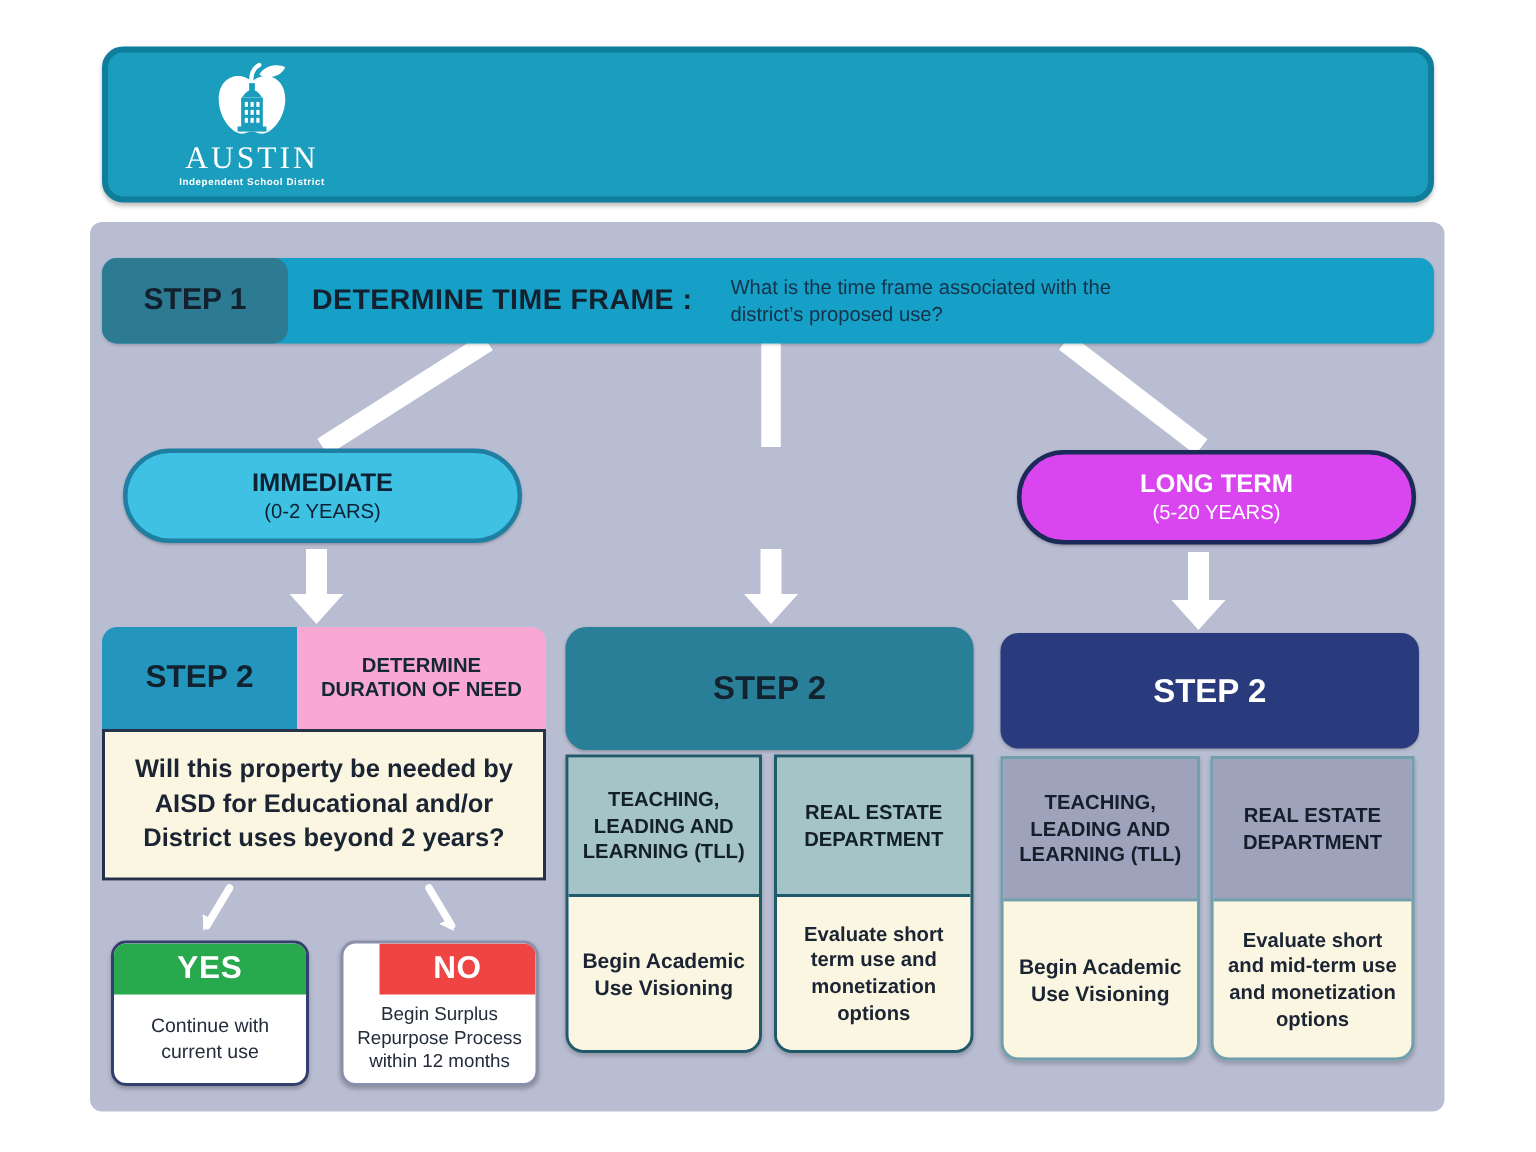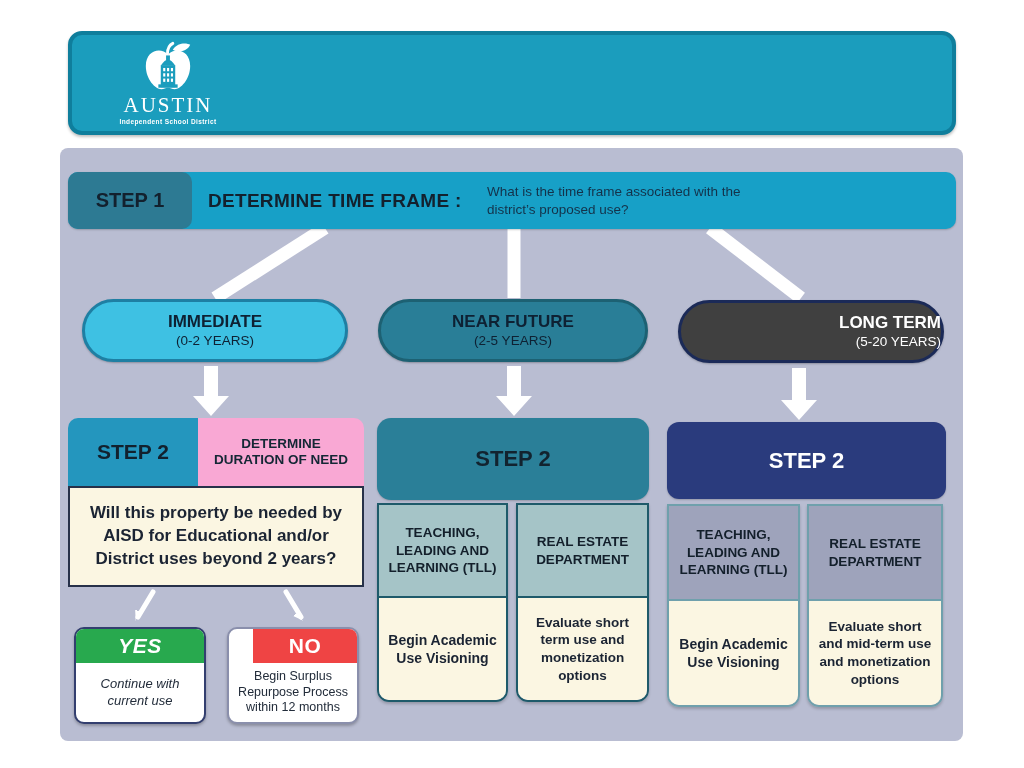--- a/index.html
+++ b/index.html
@@ -38,35 +38,35 @@
     font-size: 19px; font-weight: 700; color: #13212E; letter-spacing: 0.3px; }
   .step1-question { position: absolute; left: 419px; top: 11px; width: 290px; font-size: 13.5px; color: #14324A; line-height: 1.3; }
 
   
   .pill { height: 63px; border-radius: 32px; display: flex; flex-direction: column; align-items: center; justify-content: center;
     box-shadow: 0 1px 2px rgba(0,0,0,0.25); }
   .pill-title { font-size: 17px; font-weight: 800; line-height: 1.2; }
   .pill-sub { font-size: 13.5px; line-height: 1.2; }
   .pill-immediate { left: 82px; top: 299px; width: 266px; background: #3EC1E3; border: 3px solid #1E7FA3; color: #0E2133; }
   .pill-near { left: 378px; top: 299px; width: 270px; background: #297E97; border: 3px solid #1D6173; color: #0E2133; }
-  .pill-long { left: 678px; top: 300px; width: 266px; background: #404040; border: 3px solid #1B2A58; color: #ffffff; align-items: flex-end; }
+  .pill-long { left: 678px; top: 300px; width: 266px; background: #d946ef; border: 3px solid #1B2A58; color: #ffffff; }
 
   
   .left-header { left: 68px; top: 418px; width: 296px; height: 68px; display: flex; }
   .left-header .lh-step { width: 130px; background: #2496BE; border-radius: 10px 0 0 0;
     display: flex; align-items: center; justify-content: center; font-size: 21px; font-weight: 800; color: #12212E; }
   .left-header .lh-sub { flex: 1; background: #f9a8d4; border-radius: 0 10px 0 0;
     display: flex; align-items: center; justify-content: center; text-align: center;
     font-size: 13.5px; font-weight: 800; color: #142735; line-height: 1.2; padding: 2px 14px; }
   .question-box { left: 68px; top: 486px; width: 296px; height: 101px; background: #FBF6E2; border: 2px solid #273149;
     display: flex; align-items: center; justify-content: center; text-align: center;
     font-size: 17px; font-weight: 800; color: #1B2433; line-height: 1.35; padding: 4px 8px; }
   .answer-box { width: 132px; height: 97px; background: #ffffff; border-radius: 10px; overflow: hidden;
     display: flex; flex-direction: column; box-shadow: 0 2px 3px rgba(0,0,0,0.25); }
-  .answer-yes { left: 74px; top: 627px; border: 2px solid #333F6F; font-style: italic; }
+  .answer-yes { left: 74px; top: 627px; border: 2px solid #333F6F; }
   .answer-no  { left: 227px; top: 627px; border: 2px solid #8A8FAC; }
   .answer-head { height: 34px; display: flex; align-items: center; justify-content: center;
     color: #ffffff; font-size: 21px; font-weight: 800; letter-spacing: 0.5px; }
   .answer-yes .answer-head { background: #28A94E; }
   .answer-no  .answer-head { background: #ef4444; margin-left: 24px; }
   .answer-body { flex: 1; display: flex; align-items: center; justify-content: center; text-align: center;
     color: #222C3A; line-height: 1.25; padding: 2px 4px; }
   .answer-yes .answer-body { font-size: 13px; }
   .answer-no  .answer-body { font-size: 12.5px; }
 
@@ -149,24 +149,20 @@
   <div class="box step1-bar">
     <div class="step1-label">STEP 1</div>
     <div class="step1-heading">DETERMINE TIME FRAME :</div>
     <div class="step1-question">What is the time frame associated with the district’s proposed use?</div>
   </div>
 
   <div class="box pill pill-immediate">
     <div class="pill-title">IMMEDIATE</div>
     <div class="pill-sub">(0-2 YEARS)</div>
   </div>
-  <div class="box pill pill-near">
-    <div class="pill-title">NEAR FUTURE</div>
-    <div class="pill-sub">(2-5 YEARS)</div>
-  </div>
   <div class="box pill pill-long">
     <div class="pill-title">LONG TERM</div>
     <div class="pill-sub">(5-20 YEARS)</div>
   </div>
 
   <div class="box left-header">
     <div class="lh-step">STEP 2</div>
     <div class="lh-sub">DETERMINE DURATION OF NEED</div>
   </div>
   <div class="box question-box">Will this property be needed by AISD for Educational and/or District uses beyond 2 years?</div>

